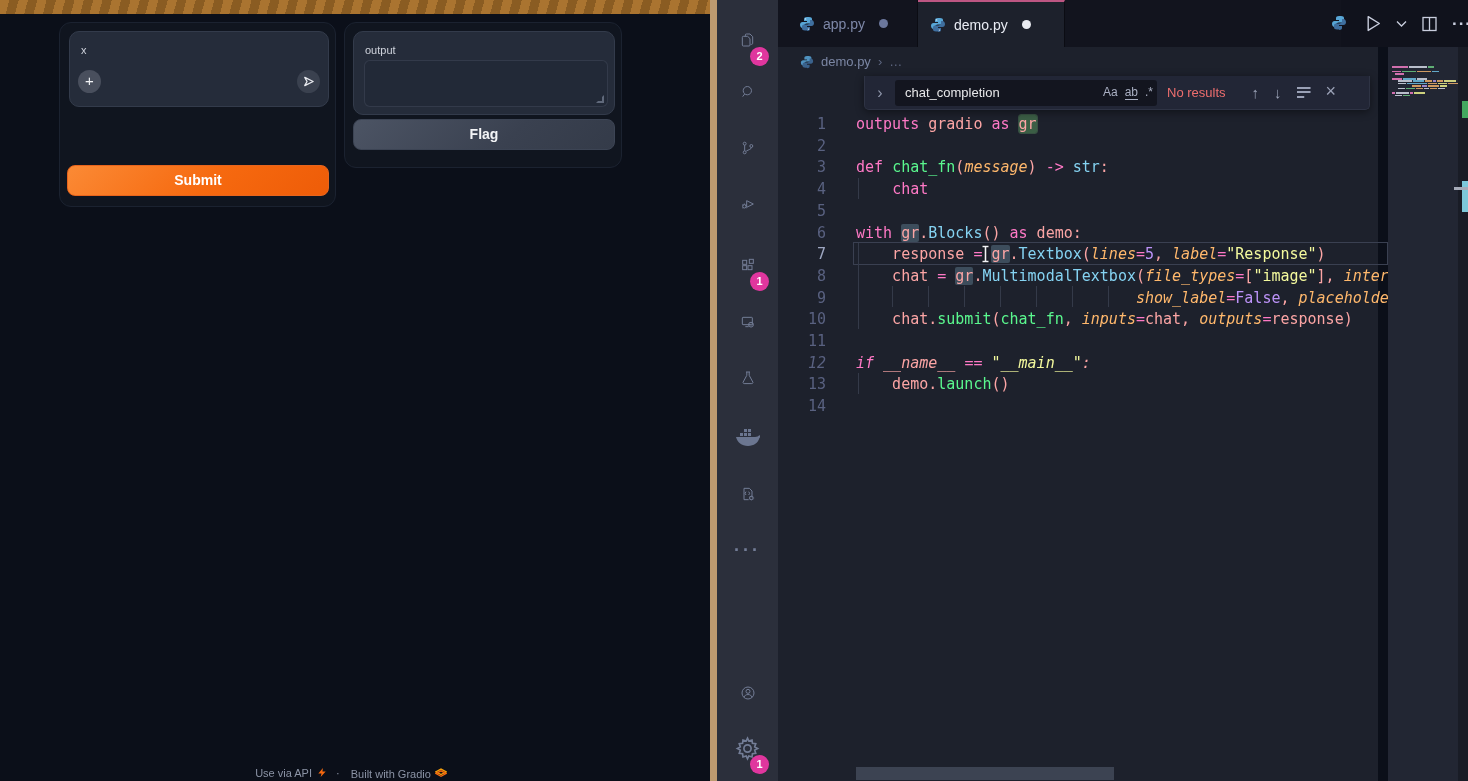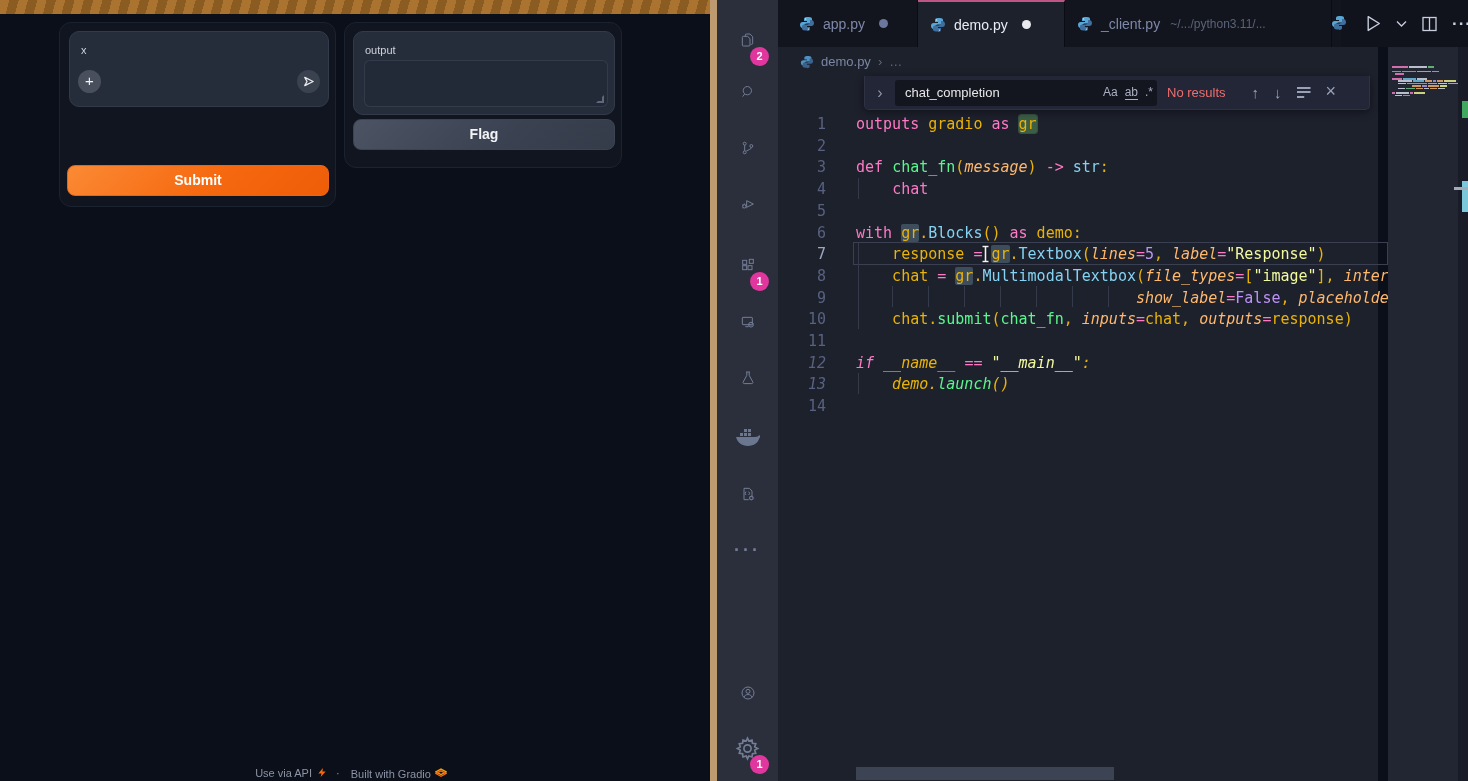--- a/index.html
+++ b/index.html
@@ -89,21 +89,21 @@
     clip-path:polygon(0 0,100% 0,100% 60%,55% 60%,55% 100%,0 100%); }
 
   
   .code-area { position:absolute; left:0; top:0; width:610px; height:781px; overflow:hidden; }
   .code-line { position:absolute; left:0; width:610px; height:22px; line-height:22px;
     font-family:"DejaVu Sans Mono", monospace; font-size:15px; white-space:pre; }
   .gutter { position:absolute; left:0; top:0; width:48px; text-align:right; color:#596180; }
   .gutter.active { color:#9ea7c2; }
   .ltext { position:absolute; left:78px; top:0; }
   .tk-k{color:#ff79c6} .tk-f{color:#5af78e} .tk-t{color:#85d3f2} .tk-s{color:#f3f99d}
-  .tk-n{color:#bd93f9} .tk-p{color:#ffb86c;font-style:italic} .tk-w{color:#eab308}
+  .tk-n{color:#bd93f9} .tk-p{color:#ffb86c;font-style:italic} .tk-w{color:#fca5a5}
   .hl-g{background:#3b5e45;border-radius:2px;outline:1px solid #4e7a5788}
   .hl-b{background:#3d4d5c;border-radius:2px}
   .cur-line { position:absolute; left:75px; top:242px; width:535px; height:23px;
     border:1px solid #3a4051; pointer-events:none; }
   .guide { position:absolute; width:1px; background:#343a49; pointer-events:none; }
   .cursor-ibeam { position:absolute; left:202px; top:245px; z-index:5;
     filter:drop-shadow(0 0 1px #000); pointer-events:none; }
   .hscrollbar { position:absolute; left:78px; top:767px; width:258px; height:13px;
     background:rgba(99,108,128,.45); cursor:pointer; }
 
@@ -265,30 +265,20 @@
       </div>
       <div class="tab active" style="left:140px; width:147px;">
         <svg class="icon16" viewBox="0 0 16 16">
           <path fill="#58a6d6" d="M8 1C6 1 5 1.8 5 3v2h3v1H3.5C2 6 1 7.2 1 8.8 1 10.5 2 12 3.5 12H5v-2c0-1.4 1.2-2.5 2.7-2.5H11c1.1 0 2-.9 2-2V3c0-1.2-1-2-3-2H8z"></path>
           <path fill="#3f6f9f" d="M8 15c2 0 3-.8 3-2v-2H8v-1h4.5c1.5 0 2.5-1.2 2.5-2.8C15 5.5 14 4 12.5 4H11v2c0 1.4-1.2 2.5-2.7 2.5H5c-1.1 0-2 .9-2 2v2c0 1.2 1 2 3 2h2z"></path>
           <circle cx="6.6" cy="2.9" r=".7" fill="#dfeaf5"></circle>
             <circle cx="9.4" cy="13.1" r=".7" fill="#dfeaf5"></circle>
         </svg>
         <span>demo.py</span>
         <span class="dot"></span>
-      </div>
-      <div class="tab" style="left:287px; width:267px;">
-        <svg class="icon16" viewBox="0 0 16 16">
-          <path fill="#58a6d6" d="M8 1C6 1 5 1.8 5 3v2h3v1H3.5C2 6 1 7.2 1 8.8 1 10.5 2 12 3.5 12H5v-2c0-1.4 1.2-2.5 2.7-2.5H11c1.1 0 2-.9 2-2V3c0-1.2-1-2-3-2H8z"></path>
-          <path fill="#3f6f9f" d="M8 15c2 0 3-.8 3-2v-2H8v-1h4.5c1.5 0 2.5-1.2 2.5-2.8C15 5.5 14 4 12.5 4H11v2c0 1.4-1.2 2.5-2.7 2.5H5c-1.1 0-2 .9-2 2v2c0 1.2 1 2 3 2h2z"></path>
-          <circle cx="6.6" cy="2.9" r=".7" fill="#dfeaf5"></circle>
-            <circle cx="9.4" cy="13.1" r=".7" fill="#dfeaf5"></circle>
-        </svg>
-        <span>_client.py</span>
-        <span class="desc">~/.../python3.11/...</span>
       </div>
 
       <div class="toolbar">
         <svg class="py-sliver" width="16" height="16" viewBox="0 0 16 16">
           <path fill="#58a6d6" d="M8 1C6 1 5 1.8 5 3v2h3v1H3.5C2 6 1 7.2 1 8.8 1 10.5 2 12 3.5 12H5v-2c0-1.4 1.2-2.5 2.7-2.5H11c1.1 0 2-.9 2-2V3c0-1.2-1-2-3-2H8z"></path>
           <path fill="#3f6f9f" d="M8 15c2 0 3-.8 3-2v-2H8v-1h4.5c1.5 0 2.5-1.2 2.5-2.8C15 5.5 14 4 12.5 4H11v2c0 1.4-1.2 2.5-2.7 2.5H5c-1.1 0-2 .9-2 2v2c0 1.2 1 2 3 2h2z"></path>
         </svg>
         <span class="tb" style="margin-left:18px">
           <svg width="17" height="17" viewBox="0 0 16 16">
             <path d="M3 1.5 L13.5 8 L3 14.5 Z" fill="none" stroke="#c9cede" stroke-width="1.3" stroke-linejoin="round"></path>
@@ -326,21 +316,21 @@
           <div class="code-line" style="top: 156.4px;"><span class="gutter">3</span><span class="ltext"><span class="tk-k">def</span><span class="tk-w"> </span><span class="tk-f">chat_fn</span><span class="tk-w">(</span><span class="tk-p">message</span><span class="tk-w">) </span><span class="tk-k">-&gt;</span><span class="tk-w"> </span><span class="tk-t">str</span><span class="tk-w">:</span></span></div>
           <div class="code-line" style="top: 178.1px;"><span class="gutter">4</span><span class="ltext"><span class="tk-w">    </span><span class="tk-k">chat</span></span></div>
           <div class="code-line" style="top: 199.8px;"><span class="gutter">5</span><span class="ltext"></span></div>
           <div class="code-line" style="top: 221.5px;"><span class="gutter">6</span><span class="ltext"><span class="tk-k">with</span><span class="tk-w"> </span><span class="tk-w hl-b">gr</span><span class="tk-w">.</span><span class="tk-t">Blocks</span><span class="tk-w">() </span><span class="tk-k">as</span><span class="tk-w"> demo:</span></span></div>
           <div class="code-line" style="top: 243.2px;"><span class="gutter active">7</span><span class="ltext"><span class="tk-w">    response </span><span class="tk-k">=</span><span class="tk-w"> </span><span class="tk-w hl-b">gr</span><span class="tk-w">.</span><span class="tk-t">Textbox</span><span class="tk-w">(</span><span class="tk-p">lines</span><span class="tk-k">=</span><span class="tk-n">5</span><span class="tk-w">, </span><span class="tk-p">label</span><span class="tk-k">=</span><span class="tk-s">"Response"</span><span class="tk-w">)</span></span></div>
           <div class="code-line" style="top: 264.9px;"><span class="gutter">8</span><span class="ltext"><span class="tk-w">    chat </span><span class="tk-k">=</span><span class="tk-w"> </span><span class="tk-w hl-b">gr</span><span class="tk-w">.</span><span class="tk-t">MultimodalTextbox</span><span class="tk-w">(</span><span class="tk-p">file_types</span><span class="tk-k">=</span><span class="tk-w">[</span><span class="tk-s">"image"</span><span class="tk-w">], </span><span class="tk-p">interactive</span></span></div>
           <div class="code-line" style="top: 286.6px;"><span class="gutter">9</span><span class="ltext"><span class="tk-w">                               </span><span class="tk-p">show_label</span><span class="tk-k">=</span><span class="tk-n">False</span><span class="tk-w">, </span><span class="tk-p">placeholder</span></span></div>
           <div class="code-line" style="top: 308.3px;"><span class="gutter">10</span><span class="ltext"><span class="tk-w">    chat.</span><span class="tk-f">submit</span><span class="tk-w">(</span><span class="tk-f">chat_fn</span><span class="tk-w">, </span><span class="tk-p">inputs</span><span class="tk-k">=</span><span class="tk-w">chat, </span><span class="tk-p">outputs</span><span class="tk-k">=</span><span class="tk-w">response)</span></span></div>
           <div class="code-line" style="top: 330px;"><span class="gutter">11</span><span class="ltext"></span></div>
           <div class="code-line" style="top: 351.7px; font-style: italic;"><span class="gutter">12</span><span class="ltext"><span class="tk-k">if</span><span class="tk-w"> __name__ </span><span class="tk-k">==</span><span class="tk-w"> </span><span class="tk-s">"__main__"</span><span class="tk-w">:</span></span></div>
-          <div class="code-line" style="top: 373.4px; font-style: italic;"><span class="gutter">13</span><span class="ltext"><span class="tk-w">    demo.</span><span class="tk-f">launch</span><span class="tk-w">()</span></span></div>
+          <div class="code-line" style="top: 373.4px;"><span class="gutter">13</span><span class="ltext"><span class="tk-w">    demo.</span><span class="tk-f">launch</span><span class="tk-w">()</span></span></div>
           <div class="code-line" style="top: 395.1px;"><span class="gutter">14</span><span class="ltext"></span></div>
         </div>
 
       <div class="cur-line"></div>
 
       <div class="guide" style="left:80px; top:178px; height:21px;"></div>
       <div class="guide" style="left:80px; top:243px; height:86px;"></div>
       <div class="guide" style="left:80px; top:373px; height:21px;"></div>
       <div class="guide" style="left:114px; top:286px; height:21px;"></div>
       <div class="guide" style="left:150px; top:286px; height:21px;"></div>

